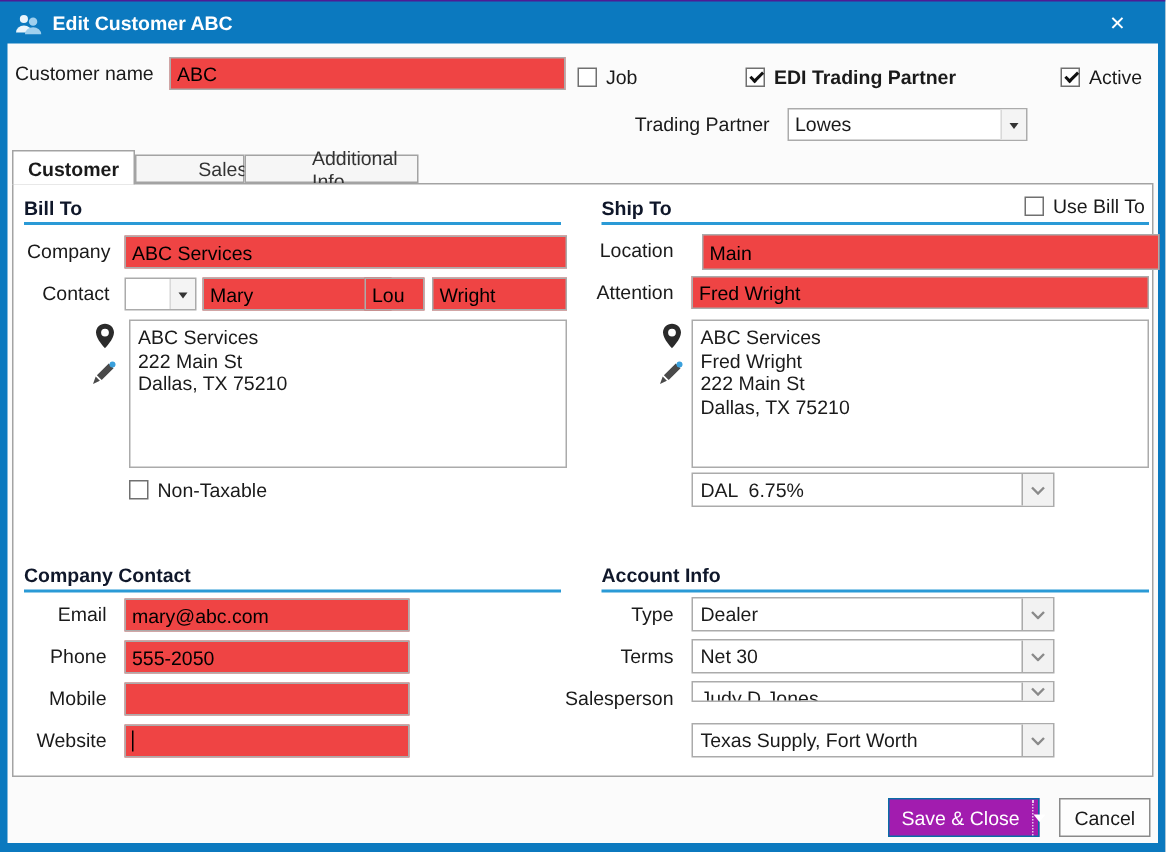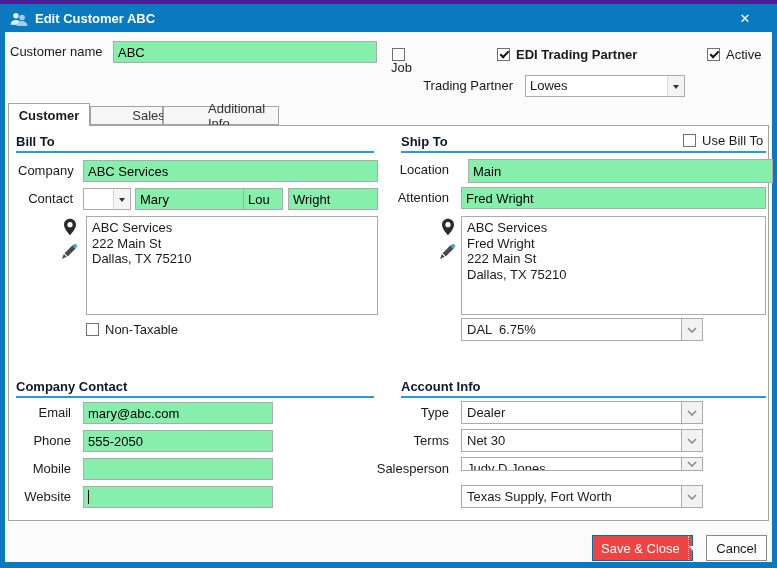--- a/index.html
+++ b/index.html
@@ -1,26 +1,26 @@
 <!DOCTYPE html>
 <html><head>
 <meta charset="utf-8">
 <style>
   html,body{margin:0;padding:0;background:#d7d7d7;font-family:"Liberation Sans",sans-serif;}
   *{box-sizing:border-box;}
   .abs{position:absolute;}
-  #window{position:relative;width:777px;height:568px;background:#0b79bf;border-top:4px solid #4c1d95;overflow:hidden;font-size:13px;color:#1a1a1a;}
+  #window{position:relative;width:777px;height:568px;background:#0b79bf;border-top:1px solid #4c1d95;overflow:hidden;font-size:13px;color:#1a1a1a;}
   .titlebar{position:absolute;top:1px;left:0;right:0;height:27px;display:flex;align-items:center;color:#fff;}
   .titlebar .ticon{margin-left:10px;display:flex;align-items:center;}
   .titlebar .ttext{margin-left:7px;font-weight:bold;font-size:13px;}
   .close-btn{position:absolute;right:18px;top:0;height:27px;width:28px;display:flex;align-items:center;justify-content:center;color:#fff;font-size:13px;cursor:pointer;}
   .client{position:absolute;top:28px;left:5px;right:5px;bottom:6px;background:#fbfbfb;}
 
   .label{line-height:22px;text-align:right;padding-right:7px;white-space:nowrap;}
-  .tbox{background:#86efac;border:1px solid #ababab;line-height:20px;padding:8px 4px;overflow:hidden;white-space:nowrap;}
+  .tbox{background:#ef4444;border:1px solid #ababab;line-height:20px;padding:8px 4px;overflow:hidden;white-space:nowrap;}
   .tbox.focused{position:relative;}
   .caret{position:absolute;left:4px;top:3px;width:1px;height:14px;background:#000;}
 
   .checkbox{width:13px;height:13px;background:#fff;border:1px solid #707070;position:relative;}
   .checkbox.checked::after{content:"";position:absolute;left:2px;top:2px;width:7px;height:3px;border-left:2px solid #111;border-bottom:2px solid #111;transform:rotate(-45deg);}
   .cb-label{line-height:13px;padding-left:6px;white-space:nowrap;}
   .cb-row{display:flex;align-items:center;}
 
   
   .combo-flat{background:#fff;border:1px solid #ababab;display:flex;}
@@ -37,21 +37,21 @@
   .section-rule{height:0;border-top:2px solid #2a9ad6;}
 
   .tab{position:absolute;display:flex;align-items:center;justify-content:center;border:1px solid #a3a3a3;cursor:pointer;}
   .tab.active{top:71px;height:23px;background:#fff;border-bottom:none;font-weight:bold;z-index:3;}
   .tab.inactive{top:74px;height:19px;background:#f6f6f6;color:#333;z-index:1;padding-left:44px;}
   .tabpage{position:absolute;left:3px;top:93px;width:761px;height:396px;border:1px solid #a3a3a3;background:#fff;z-index:2;}
 
   .addr{background:#fff;border:1px solid #ababab;padding:3px 5px;line-height:15.5px;white-space:pre-line;}
   .icon-col{display:flex;flex-direction:column;align-items:center;gap:4px;}
 
-  .btn-primary{background:#ef4444;color:#fff;border:1px solid #0a6ca6;display:flex;align-items:stretch;cursor:pointer;}
+  .btn-primary{background:#a21caf;color:#fff;border:1px solid #0a6ca6;display:flex;align-items:stretch;cursor:pointer;}
   .btn-primary .main{flex:1;display:flex;align-items:center;justify-content:center;padding:0 8px;white-space:nowrap;}
   .btn-primary .drop{width:22px;display:flex;align-items:center;justify-content:center;border-left:1px dotted rgba(255,255,255,.75);}
   .tri-down-w{width:0;height:0;border:4px solid transparent;border-top:5px solid #fff;margin-top:5px;}
   .btn-plain{background:#fdfdfd;border:1px solid #8a8a8a;display:flex;align-items:center;justify-content:center;cursor:pointer;}
 </style>
 </head>
 <body>
 
 <div id="window">
 
@@ -66,21 +66,21 @@
     </span>
     <span class="ttext">Edit Customer ABC</span>
     <span class="close-btn">✕</span>
   </div>
 
   <div class="client">
 
     <div class="abs label" style="left:5px;top:9px;width:98px;">Customer name</div>
     <input class="abs tbox" style="left: 108px; top: 9px; width: 264px; height: 22px; font: inherit;" value="ABC">
 
-    <div class="abs cb-row" style="left:380px;top:16px;flex-direction:column;">
+    <div class="abs cb-row" style="left:380px;top:16px;">
       <span class="checkbox"></span>
       <span class="cb-label">Job</span>
     </div>
 
     <div class="abs cb-row" style="left:492px;top:16px;">
       <span class="checkbox checked"></span>
       <span class="cb-label" style="font-weight:bold;">EDI Trading Partner</span>
     </div>
 
     <div class="abs cb-row" style="left:702px;top:16px;">

